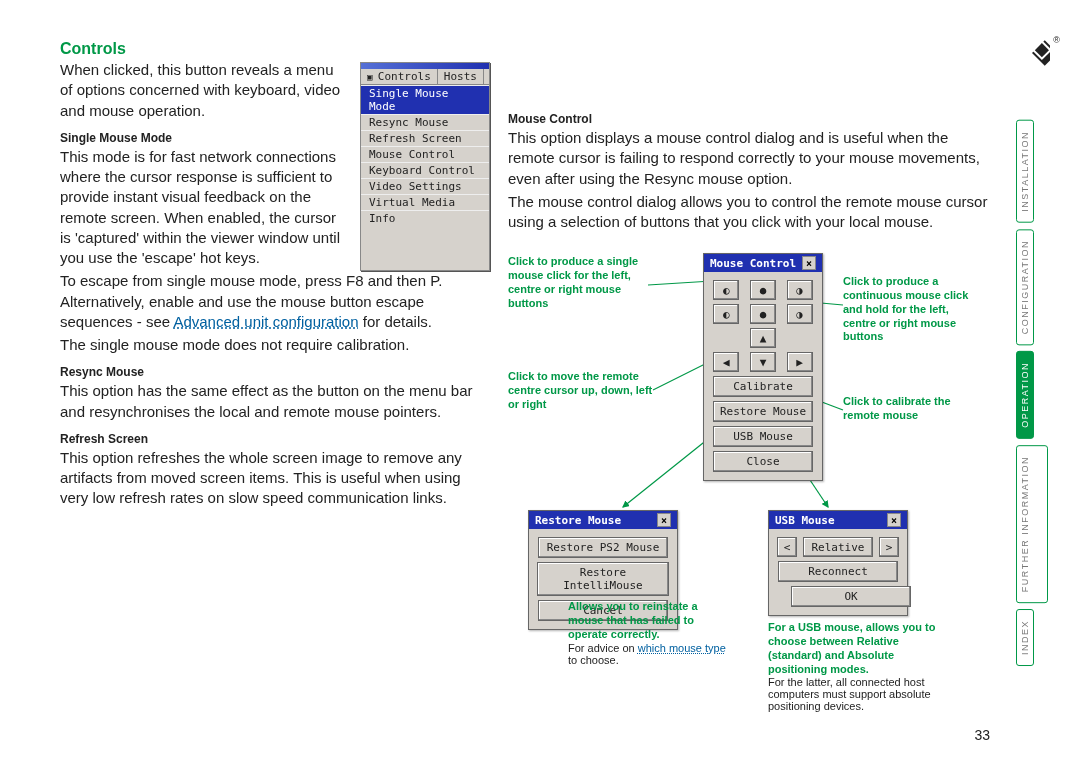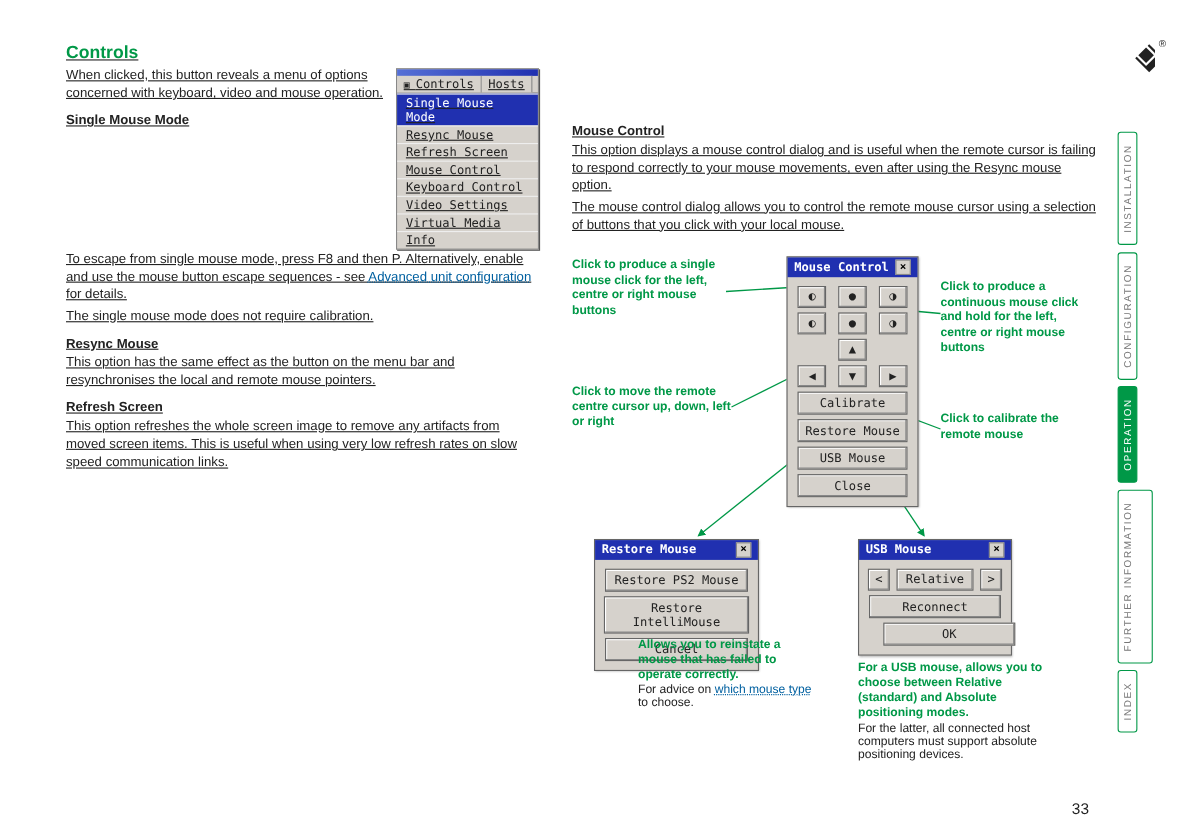--- a/index.html
+++ b/index.html
@@ -6,26 +6,26 @@
   body {
     width: 1080px;
     height: 763px;
     background: #fff;
     font-family: "Segoe UI", Arial, sans-serif;
     font-size: 12px;
     color: #222;
     position: relative;
     padding: 40px 80px 40px 60px;
   }
-  .page { display: flex; gap: 30px; text-decoration: underline; }
+  .page { display: flex; gap: 18px; }
   .col { width: 430px; }
   .col-right { width: 480px; }
   h2.green { color: #009847; font-size: 16px; font-weight: bold; margin-bottom: 2px; }
   h4.bold { font-weight: bold; font-size: 12px; margin-top: 10px; margin-bottom: 2px; }
-  p { line-height: 1.35; margin-bottom: 3px; font-size: 12px; }
+  p { line-height: 1.35; margin-bottom: 3px; font-size: 15px; }
   .link { color: #0060a0; text-decoration: underline dotted; cursor: pointer; }
   .grn { color: #009847; font-weight: bold; font-size: 11px; line-height: 1.25; }
 
   
   .sidenav { position: absolute; right: 32px; top: 120px; }
   .tab {
     writing-mode: vertical-rl;
     transform: rotate(180deg);
     font-size: 9px;
     letter-spacing: 1.5px;
@@ -139,20 +139,21 @@
 </div>
 
 <div class="page">
 
   <div class="col">
     <h2 class="green">Controls</h2>
     <div style="display:flex; gap:10px;">
       <div style="flex:1;">
         <p>When clicked, this button reveals a menu of options concerned with keyboard, video and mouse operation.</p>
         <h4 class="bold">Single Mouse Mode</h4>
+        <p>This mode is for fast network connections where the cursor response is sufficient to provide instant visual feedback on the remote screen. When enabled, the cursor is 'captured' within the viewer window until you use the 'escape' hot keys.</p>
       </div>
 
       <div class="winmenu" style="width:130px; margin-top:2px;">
         <div class="titlebar"></div>
         <div class="tabs">
           <div class="mtab first">Controls</div>
           <div class="mtab">Hosts</div>
         </div>
         <div class="item sel">Single Mouse Mode</div>
         <div class="item">Resync Mouse</div>

